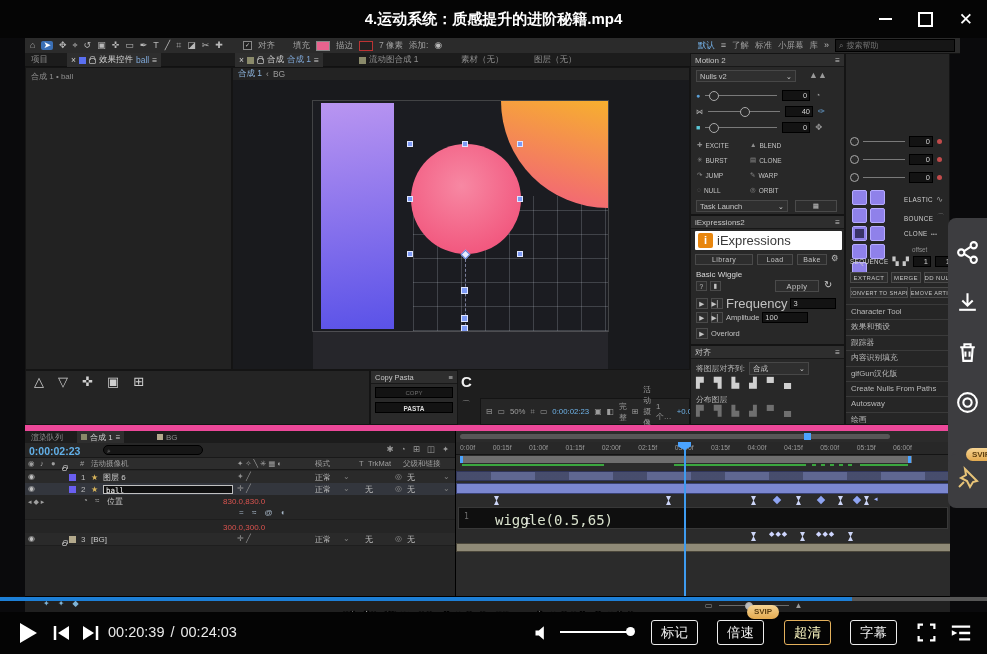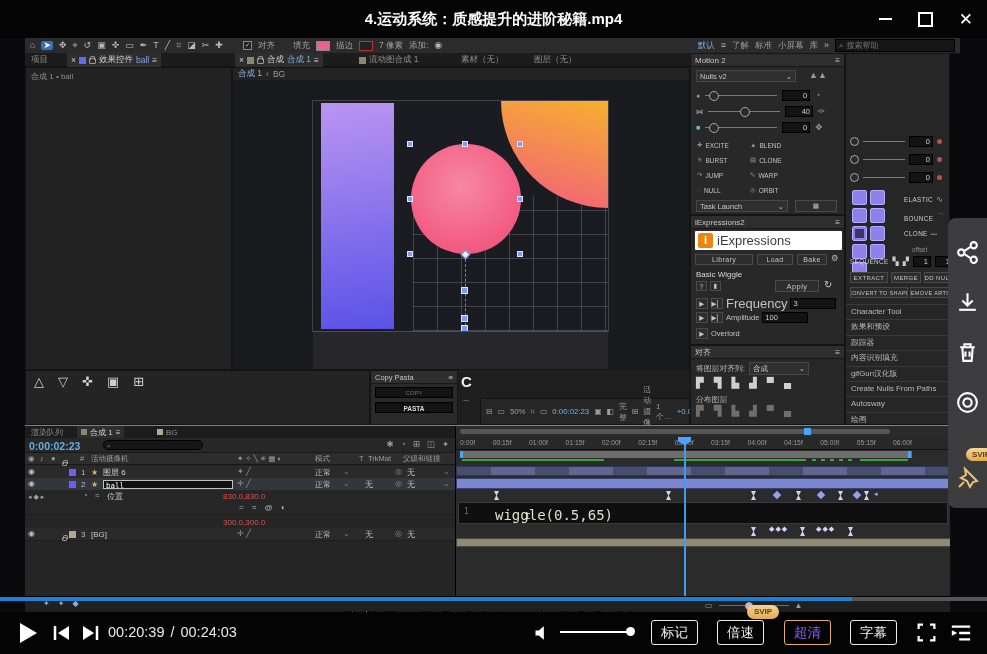--- a/index.html
+++ b/index.html
@@ -61,21 +61,21 @@
   .sidebar{left:948px;top:180px;width:39px;height:250px;background:#3d3d40;border-radius:8px 0 0 8px;}
   .sideicon{position:absolute;left:7px;width:25px;height:25px;}
   .svipbox{left:948px;top:416px;width:39px;height:54px;background:#3d3d40;border-radius:8px 0 0 8px;}
   .svipbadge{position:absolute;background:linear-gradient(180deg,#f6d493,#e3aa4f);color:#5d3f10;font-weight:bold;
              border-radius:7px;font-size:8px;line-height:13px;text-align:center;}
   
   .pbar{left:0;top:612px;width:987px;height:42px;background:#040404;}
   .ptime{color:#e9e9e9;font-size:14.5px;}
   .pbtn{position:absolute;top:8px;height:23px;border:1.5px solid #ededed;border-radius:3px;color:#f0f0f0;
         font-size:13.5px;line-height:23px;text-align:center;background:transparent;}
-  .pbtn.gold{border-color:#e3b05c;color:#8b5cf6;}
+  .pbtn.gold{border-color:#e3b05c;color:#fef9c3;}
   .progress-wrap{left:0;top:597px;width:987px;height:4px;background:#565656;}
   .progress-fill{height:4px;background:#1d7fd6;}
   .mono{font-family:"DejaVu Sans Mono","Liberation Mono",monospace;}
   .glyph{line-height:1;}
 </style>
 </head>
 <body>
 
 <div id="app">
 
@@ -499,21 +499,21 @@
         <div class="panelhd" style="font-size:7.5px">
             <span>Copy Pasta</span>
             <span>≡</span>
           </div>
         <div class="inbox abs" style="left:4px;top:16px;width:78px;height:11px;text-align:center;font-size:6px;color:#6f6f6f;line-height:11px">COPY</div>
         <div class="inbox abs" style="left:4px;top:31px;width:78px;height:11px;text-align:center;font-size:6.5px;color:#dcdcdc;line-height:11px;font-weight:bold">PASTA</div>
       </div>
       <div class="abs" style="left:436px;top:335px;color:#f2f2f2;font-size:15px;font-weight:bold">C</div>
       <div class="abs" style="left:436px;top:360px;color:#8f8f8f;font-size:10px">⌒</div>
 
-      <div class="abs" style="left:0;top:387px;width:925px;height:171px;background:#252525;border-top:1px solid #ec4899">
+      <div class="abs" style="left:0;top:387px;width:925px;height:171px;background:#252525;border-top:6px solid #ec4899">
 
         <div class="abs" style="left:0;top:0;width:430px;height:12px;background:#1c1c1c">
           <div class="tab" style="left:2px;height:12px;font-size:8px">
               <span>渲染队列</span>
             </div>
           <div class="tab active" style="left:52px;height:12px;font-size:8px">
             <span class="chip" style="background:#8a8a6a;width:6px;height:6px"></span>
             <span>合成 1</span>
               <span>≡</span>
           </div>

